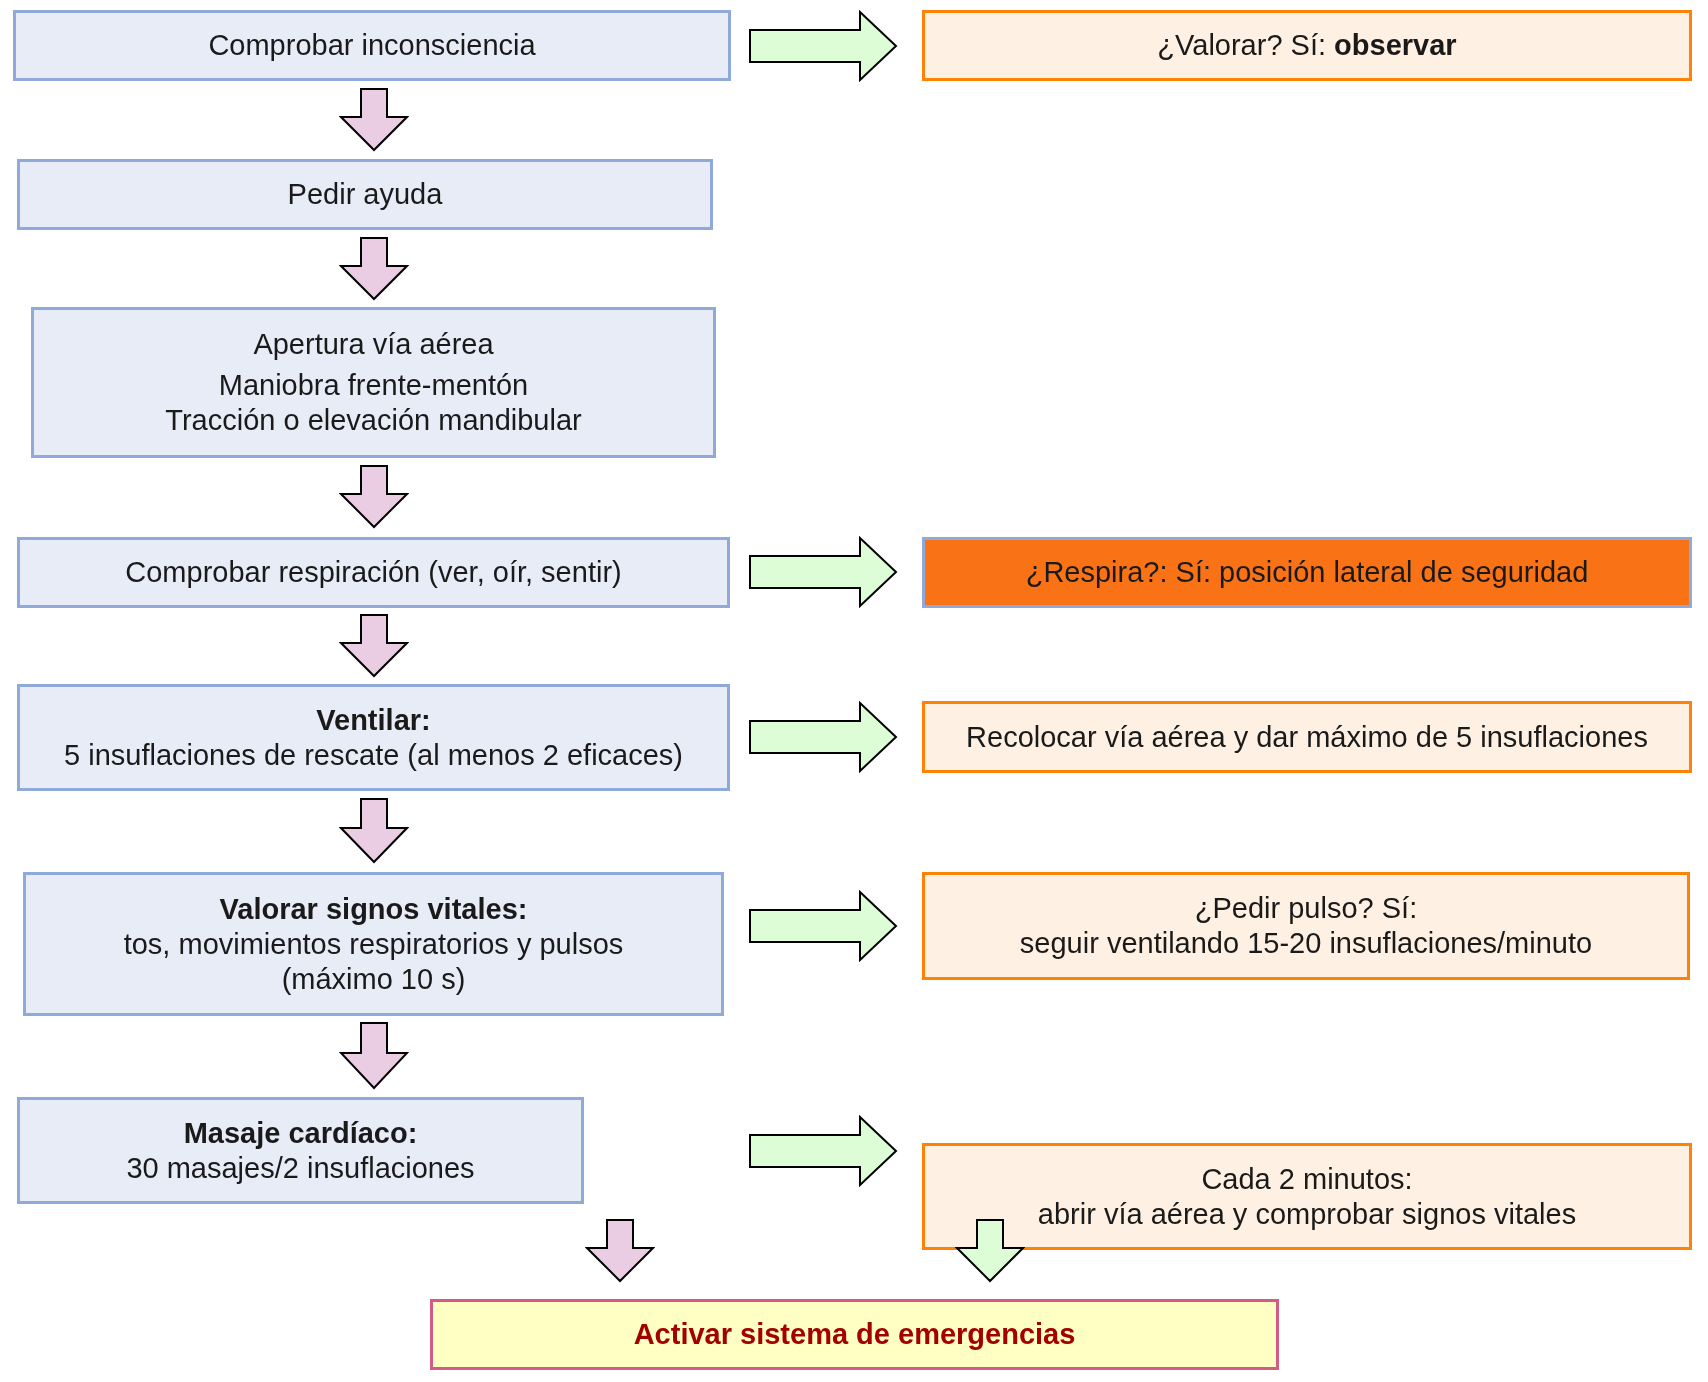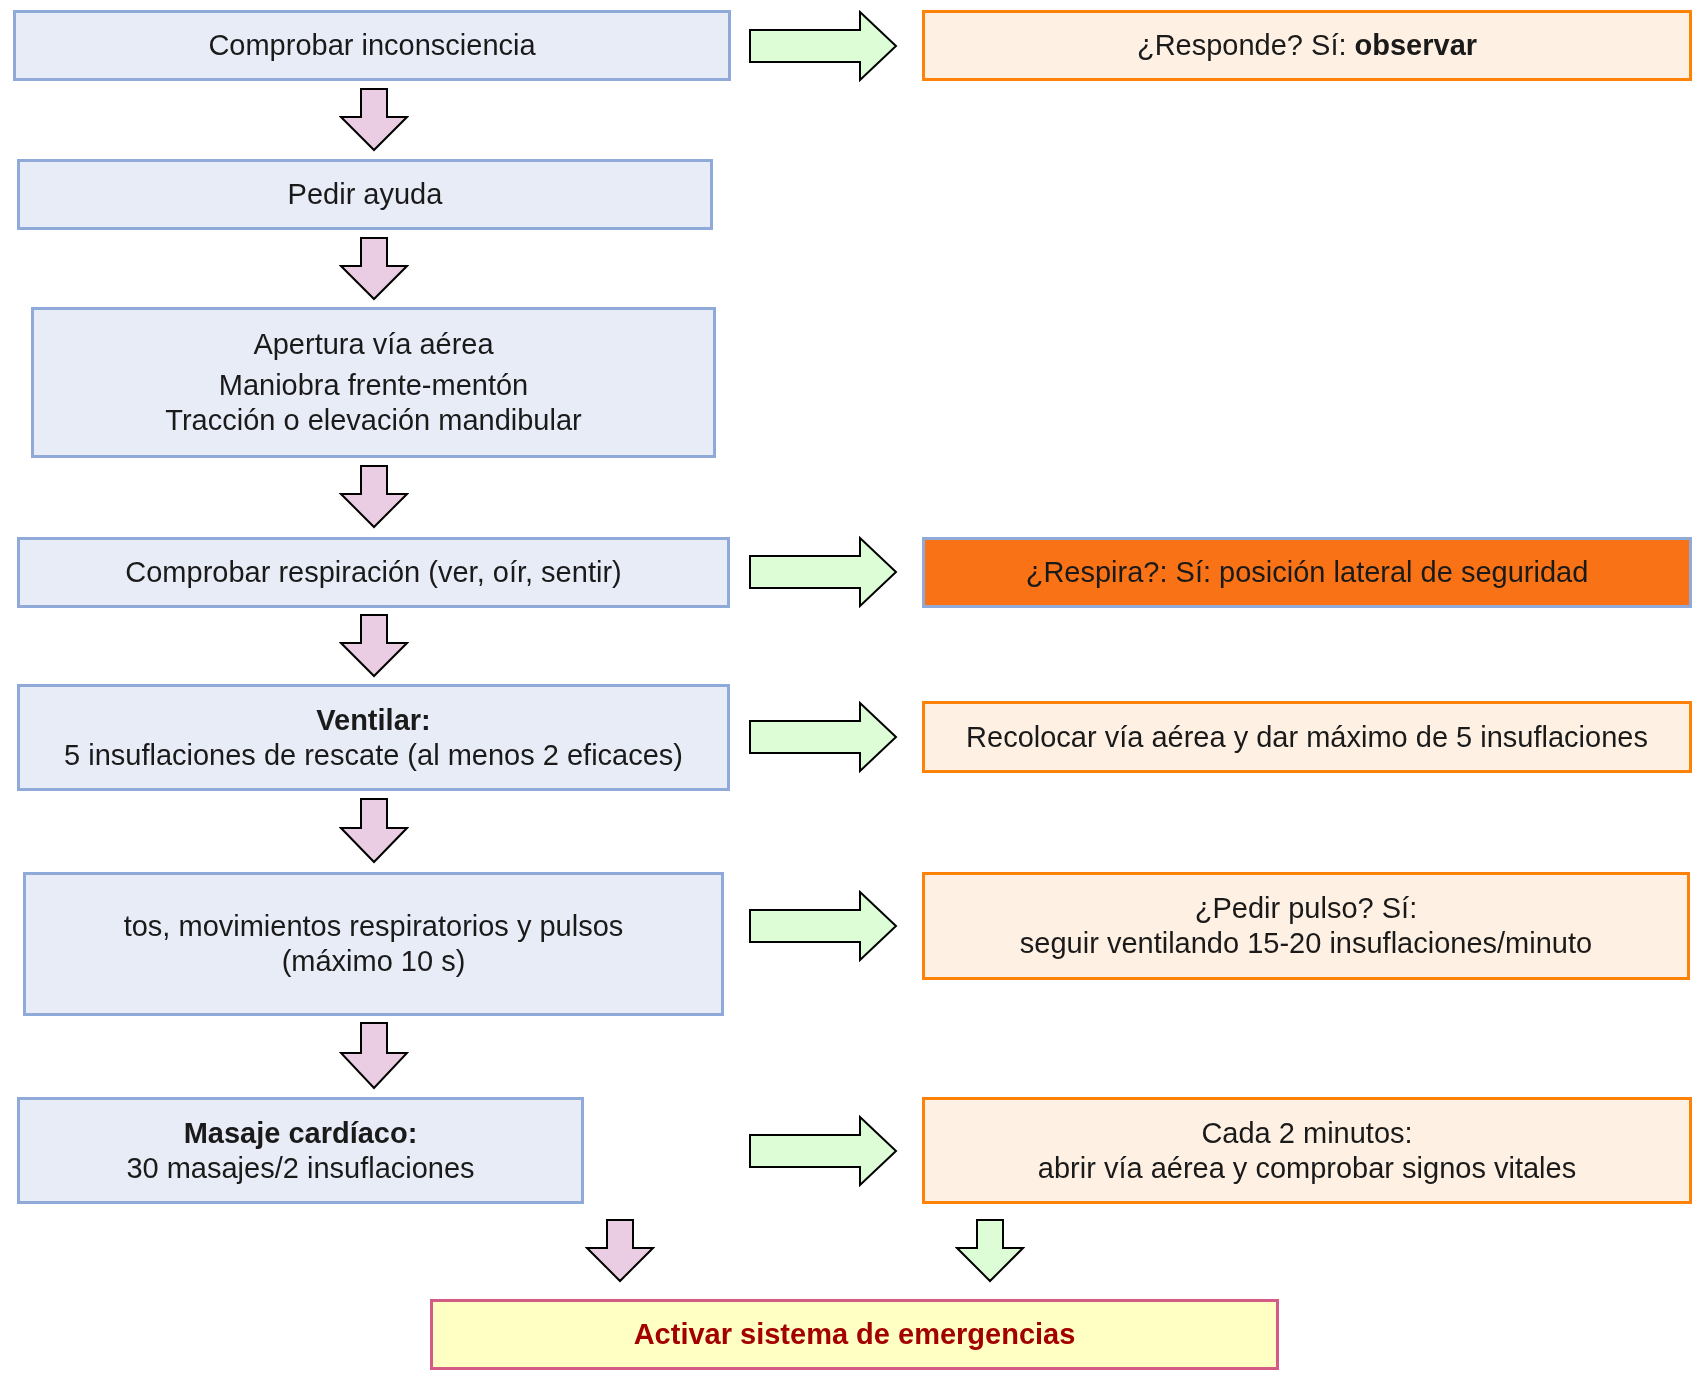--- a/index.html
+++ b/index.html
@@ -38,47 +38,48 @@
 <div class="box blue" style="left:17px;top:537px;width:713px;height:71px;">
   <span>Comprobar respiración (ver, oír, sentir)</span>
 </div>
 
 <div class="box blue" style="left:17px;top:684px;width:713px;height:107px;">
   <span class="bold">Ventilar:</span>
   <span>5 insuflaciones de rescate (al menos 2 eficaces)</span>
 </div>
 
 <div class="box blue" style="left:23px;top:872px;width:701px;height:144px;">
+  <span class="bold">Valorar signos vitales:</span>
   <span>tos, movimientos respiratorios y pulsos</span>
   <span>(máximo 10 s)</span>
 </div>
 
 <div class="box blue" style="left:17px;top:1097px;width:567px;height:107px;">
   <span class="bold">Masaje cardíaco:</span>
   <span>30 masajes/2 insuflaciones</span>
 </div>
 
 <div class="box orange" style="left:922px;top:10px;width:770px;height:71px;">
-  <span><span style="display:inline">¿Responde?  Sí: </span><b style="display:inline">observar</b></span>
+  <span><span style="display:inline">¿Valorar?  Sí: </span><b style="display:inline">observar</b></span>
 </div>
 
 <div class="box orange-bluebd" style="left:922px;top:537px;width:770px;height:71px;">
   <span>¿Respira?: Sí: posición lateral de seguridad</span>
 </div>
 
 <div class="box orange" style="left:922px;top:701px;width:770px;height:72px;">
   <span>Recolocar vía aérea y dar máximo de 5 insuflaciones</span>
 </div>
 
 <div class="box orange" style="left:922px;top:872px;width:768px;height:108px;">
   <span>¿Pedir pulso? Sí:</span>
   <span>seguir ventilando 15-20 insuflaciones/minuto</span>
 </div>
 
-<div class="box orange" style="left:922px;top:1097px;width:770px;height:107px;text-align:right;">
+<div class="box orange" style="left:922px;top:1143px;width:770px;height:107px;text-align:right;">
   <span>Cada 2 minutos:</span>
   <span>abrir vía aérea y comprobar signos vitales</span>
 </div>
 
 <div class="box final" style="left:430px;top:1299px;width:849px;height:71px;">
   <span>Activar sistema de emergencias</span>
 </div>
 
 <svg class="arrow" style="left:339px;top:88px" width="70" height="64" viewBox="0 0 70 64">
     <polygon class="down-pink" points="22,1 48,1 48,29 68,29 35,62 2,29 22,29" stroke="#000" stroke-width="2" fill="#ebcde3"></polygon>

